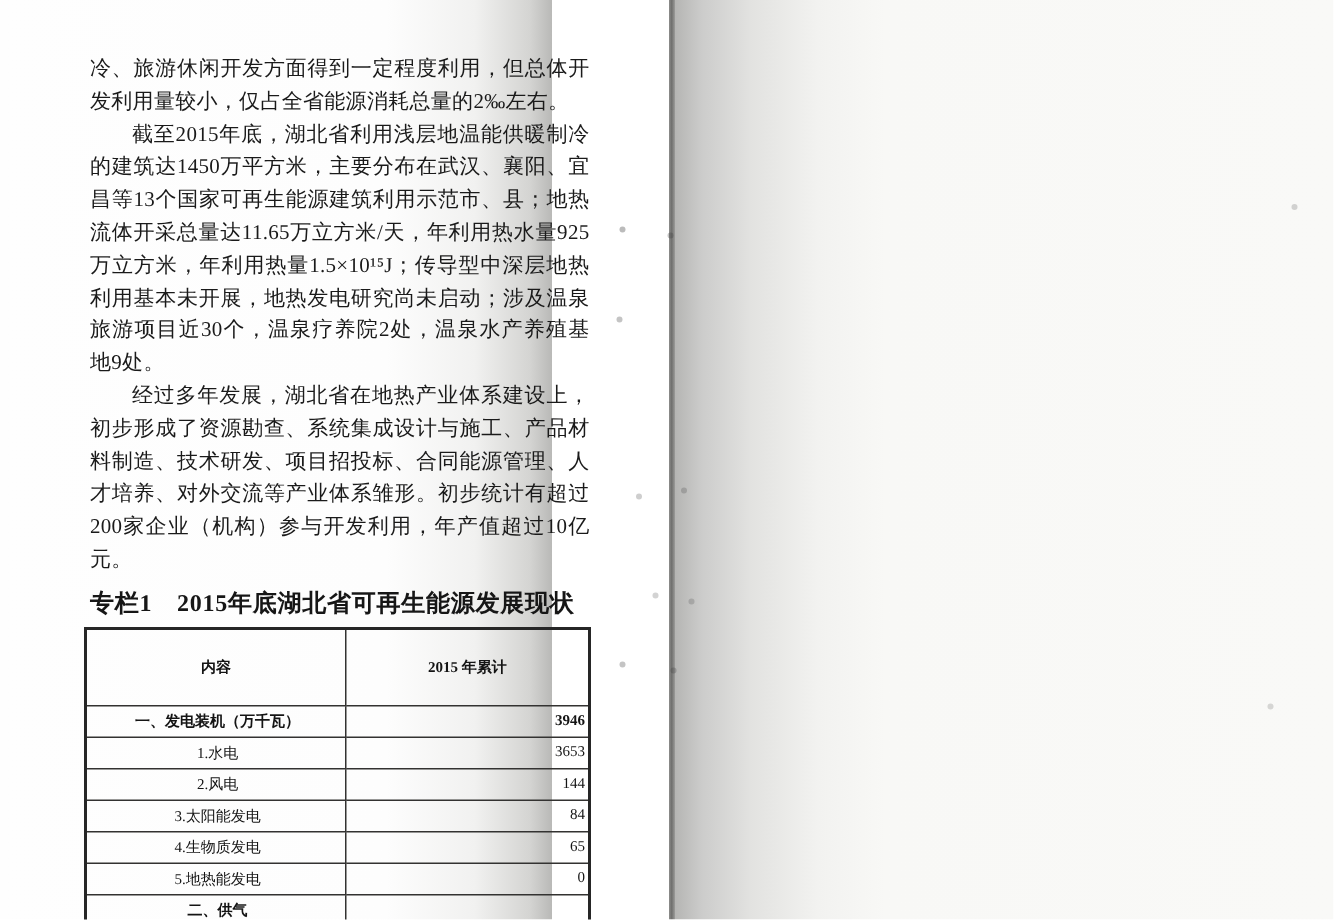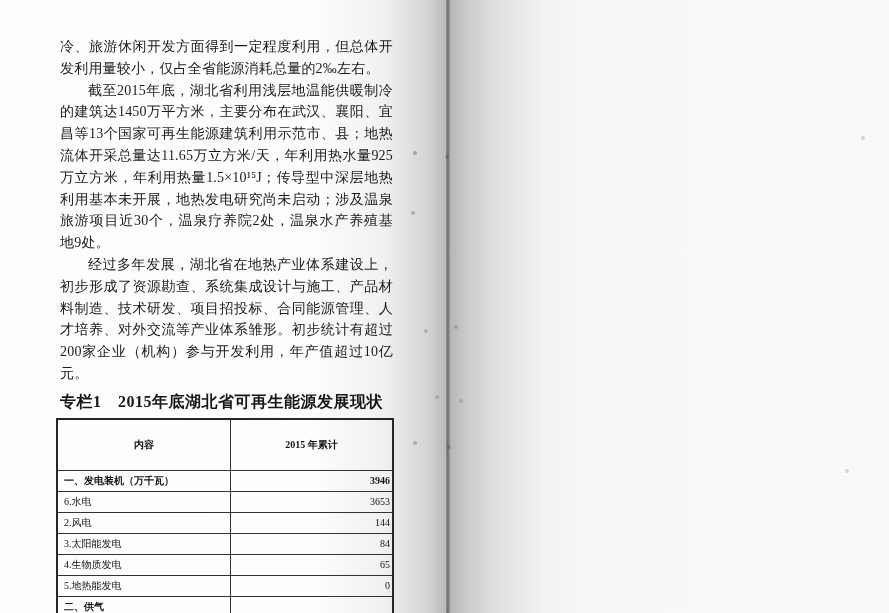--- a/index.html
+++ b/index.html
@@ -5,21 +5,21 @@
   html,body { margin:0; padding:0; }
   body { background:#ffffff; }
 
   .scan {
     position:relative; width:889px; height:613px; overflow:hidden;
     font-family:"Liberation Serif", serif; color:#1c1c1c; background:#fff;
   }
 
   
   .page-left {
-    position:absolute; left:0; top:0; bottom:0; width:446px;
+    position:absolute; left:0; top:0; bottom:0; width:368px;
     background:linear-gradient(to right,#fefefe 0,#fdfdfd 70%,#f1f1f0 86%,#d4d4d2 96%,#b9b9b7 100%);
   }
   
   .seam {
     position:absolute; left:446px; top:0; bottom:0; width:4px;
     background:linear-gradient(to right,#8e8e8c,#6f6f6d 45%,#9c9c9a);
   }
   
   .page-right {
     position:absolute; left:450px; right:0; top:0; bottom:0;
@@ -39,21 +39,21 @@
     letter-spacing:0.5px; color:#161616;
   }
 
   .data-table {
     border-collapse:collapse; margin-top:5px; margin-left:-4px;
     width:325px; font-size:10px; color:#141414; table-layout:fixed;
     border:2px solid #262626;
   }
   .data-table th, .data-table td { border:1px solid #333231; }
   .data-table th { font-weight:bold; padding:18px 2px; text-align:center; }
-  .cell-label { padding:3px 4px 3px 6px; text-align:left; }
+  .cell-label { padding:3px 4px 3px 6px; text-align:center; }
   .cell-value { padding:3px 2px; text-align:right; }
   .section-row td { font-weight:bold; }
   .col-label { width:168px; }
   .col-value { width:157px; }
 
   
   .specks {
     position:absolute; left:0; top:0; width:2px; height:2px; border-radius:50%;
     background:transparent;
     box-shadow:
@@ -91,21 +91,21 @@
           </tr>
         </thead>
         <tbody>
 
             <tr class="section-row">
               <td class="cell-label">一、发电装机（万千瓦）</td>
               <td class="cell-value">3946</td>
             </tr>
 
             <tr>
-              <td class="cell-label">6.水电</td>
+              <td class="cell-label">1.水电</td>
               <td class="cell-value">3653</td>
             </tr>
 
             <tr>
               <td class="cell-label">2.风电</td>
               <td class="cell-value">144</td>
             </tr>
 
             <tr>
               <td class="cell-label">3.太阳能发电</td>

